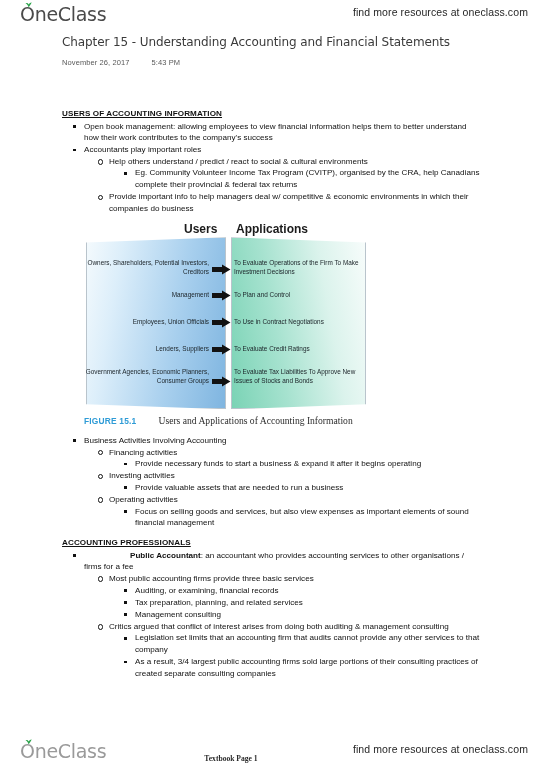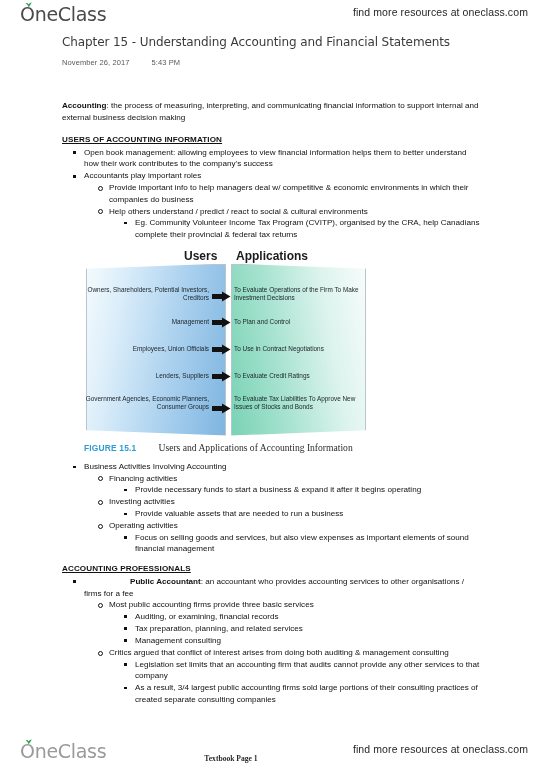--- a/index.html
+++ b/index.html
@@ -284,45 +284,42 @@
 
 <div class="title-wrap">
   <h1 class="doc-title">Chapter 15 - Understanding Accounting and Financial Statements</h1>
   <div class="doc-meta">
     <span>November 26, 2017</span><span class="time">5:43 PM</span>
   </div>
 </div>
 
 <div class="content">
 
-  <p class="para">
-    <b>Accounting</b><span>: the process of measuring, interpreting, and communicating financial information to support internal and external business decision making</span>
-  </p>
 
   <div class="spacer"></div>
 
   <div class="section-head">USERS OF ACCOUNTING INFORMATION</div>
 
   <ul class="lvl1">
     <li class="bullet-sq">
       <span class="txt">Open book management: allowing employees to view financial information helps them to better understand how their work contributes to the company's success</span>
     </li>
     <li class="bullet-sq">
       <span class="txt">Accountants play important roles</span>
       <ul class="lvl2">
         <li class="bullet-ring">
+          <span class="txt">Help others understand / predict / react to social &amp; cultural environments</span>
+          <ul class="lvl3">
+            <li class="bullet-sq">
+              <span class="txt">Eg. Community Volunteer Income Tax Program (CVITP), organised by the CRA, help Canadians complete their provincial &amp; federal tax returns</span>
+            </li>
+          </ul>
+        </li>
+        <li class="bullet-ring">
           <span class="txt">Provide important info to help managers deal w/ competitive &amp; economic environments in which their companies do business</span>
-        </li>
-        <li class="bullet-ring">
-          <span class="txt">Help others understand / predict / react to social &amp; cultural environments</span>
-          <ul class="lvl3">
-            <li class="bullet-sq">
-              <span class="txt">Eg. Community Volunteer Income Tax Program (CVITP), organised by the CRA, help Canadians complete their provincial &amp; federal tax returns</span>
-            </li>
-          </ul>
         </li>
       </ul>
     </li>
   </ul>
 
   <div class="figure">
     <div class="fig-heads">
       <span class="head-users">Users</span>
       <span class="head-apps">Applications</span>
     </div>

